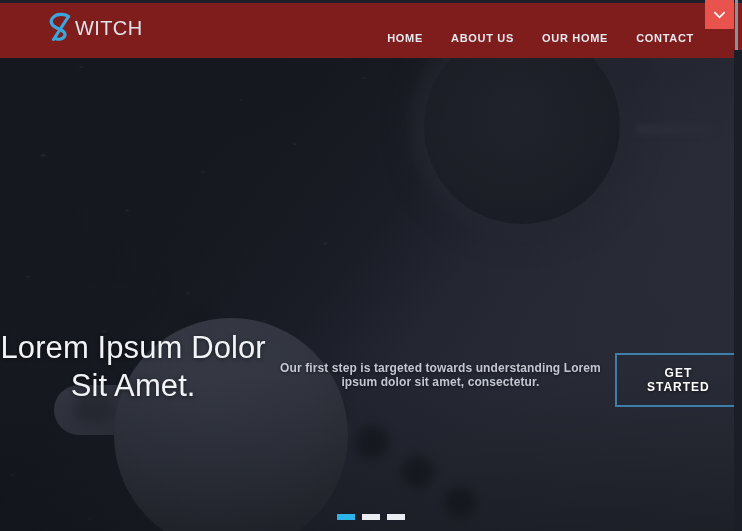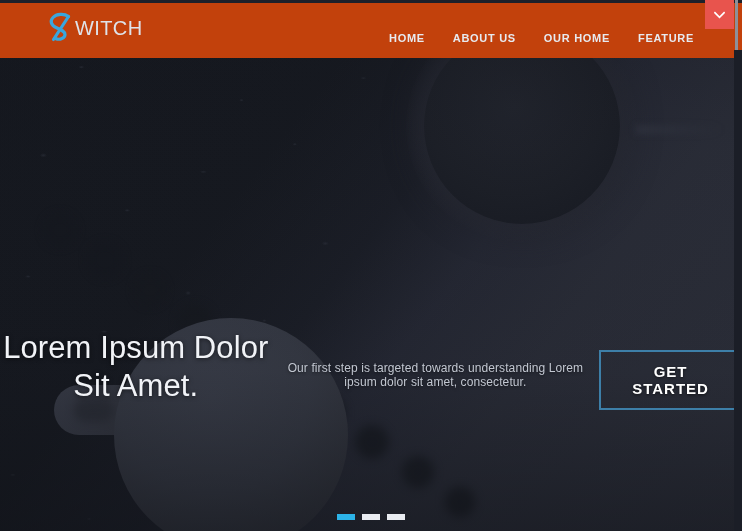--- a/index.html
+++ b/index.html
@@ -131,21 +131,21 @@
     position: absolute;
     inset: 0;
     background: linear-gradient(180deg, rgba(20,22,29,.28) 0%, rgba(20,22,29,.10) 28%, rgba(20,22,29,.16) 70%, rgba(16,18,24,.55) 100%);
   }
 
   
   #header {
     position: absolute;
     left: 0; top: 0;
     width: 742px; height: 58px;
-    background: #c2410c;
+    background: #7f1d1d;
     z-index: 40;
     display: flex;
     align-items: center;
   }
   #header::before {
     content:"";
     position:absolute; left:0; top:0; width:742px; height:3px;
     background:#1d202a;
   }
 
@@ -234,31 +234,31 @@
     font-size: 31px;
     font-weight: 400;
     letter-spacing: .1px;
     text-shadow: 0 1px 4px rgba(0,0,0,.55);
     line-height: 1.2;
   }
   .hero-sub {
     margin-top: 17px;
     color: #c2c7d1;
     font-size: 12px;
-    font-weight: 400;
+    font-weight: 700;
     letter-spacing: .1px;
     text-shadow: 0 1px 3px rgba(0,0,0,.5);
   }
   .cta {
     margin-top: 27px;
     display: inline-block;
     border: 2px solid #3d7fa8;
     color: #ffffff;
     background: transparent;
-    font-size: 15px;
+    font-size: 12px;
     font-weight: bold;
     letter-spacing: 1px;
     padding: 11px 30px;
     cursor: pointer;
     text-shadow: 0 1px 3px rgba(0,0,0,.6);
   }
 
   
   #slider-dots {
     position: absolute;
@@ -306,21 +306,21 @@
           <path d="M7.5 27.5 L22.5 4.5" fill="none" stroke="#3aa6dd" stroke-width="3.2" stroke-linecap="round"></path>
         </svg>
       </span>
       <span class="logo-text">WITCH</span>
     </div>
 
     <div id="nav">
       <div class="nav-item">HOME</div>
       <div class="nav-item">ABOUT US</div>
       <div class="nav-item">OUR HOME</div>
-      <div class="nav-item">FEATURE</div>
+      <div class="nav-item">CONTACT</div>
     </div>
   </div>
 
   <div class="toggle-tab">
     <span>
       <svg class="chev" viewBox="0 0 12 8" xmlns="http://www.w3.org/2000/svg">
         <path d="M1 1.5 L6 6.5 L11 1.5" fill="none" stroke="#ffffff" stroke-width="1.8" stroke-linecap="square"></path>
       </svg>
     </span>
   </div>

